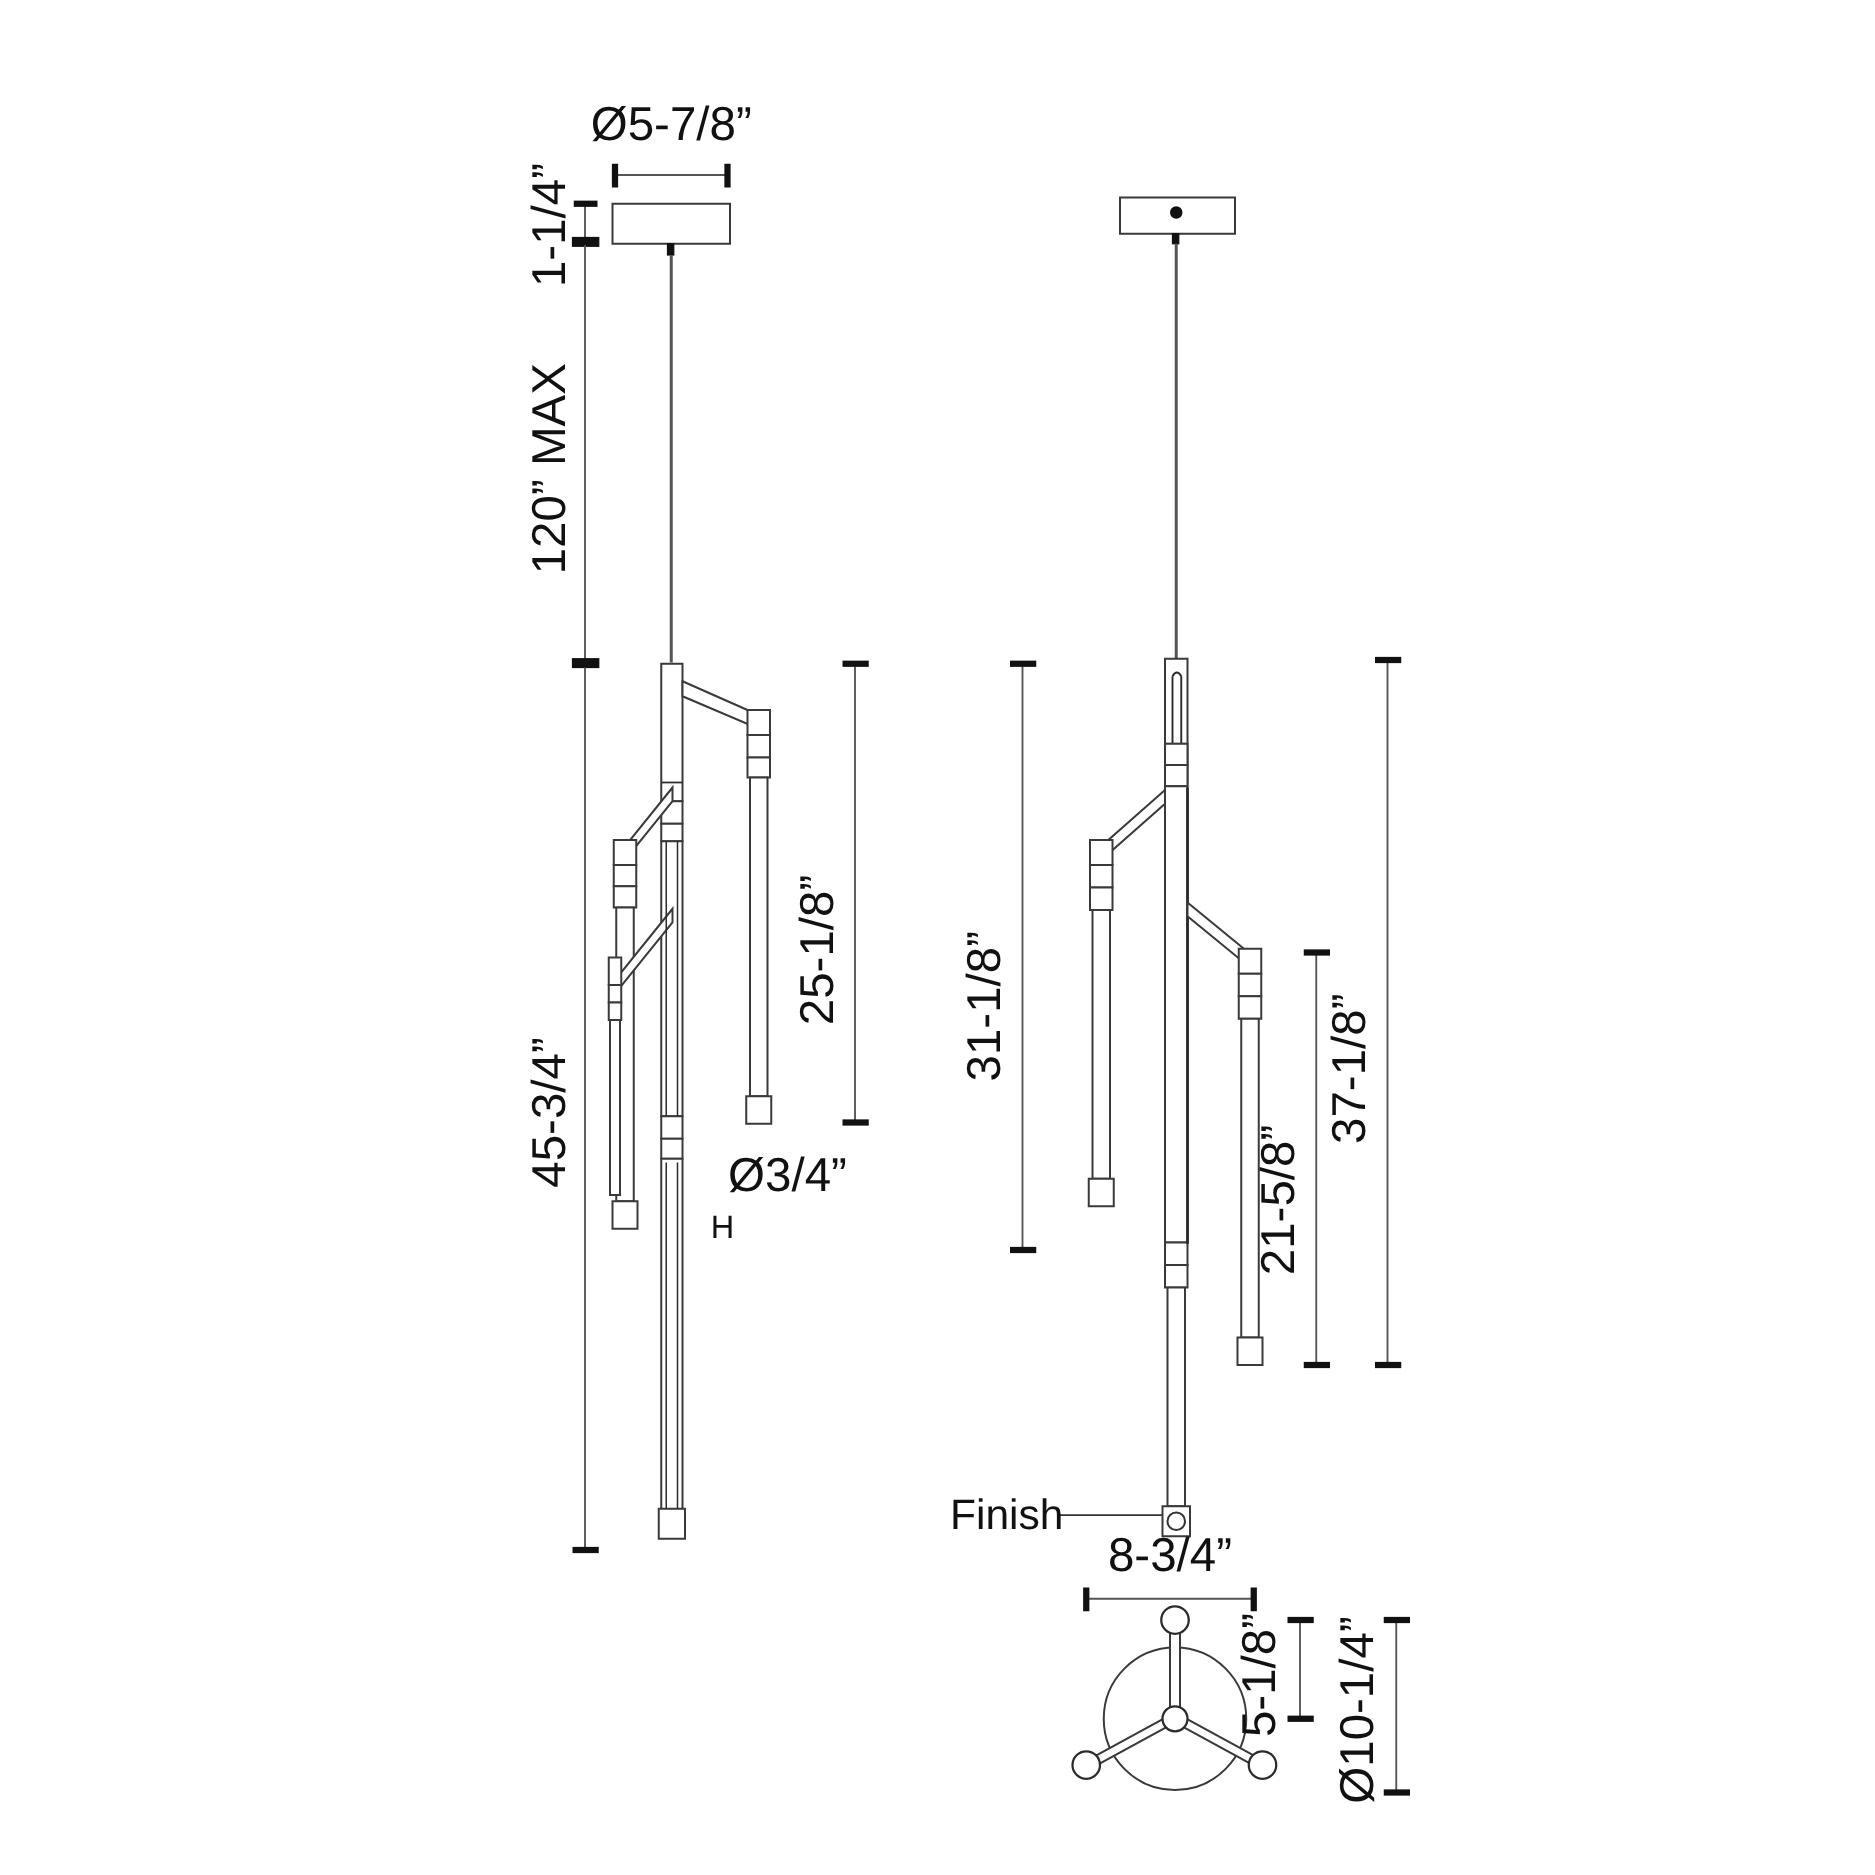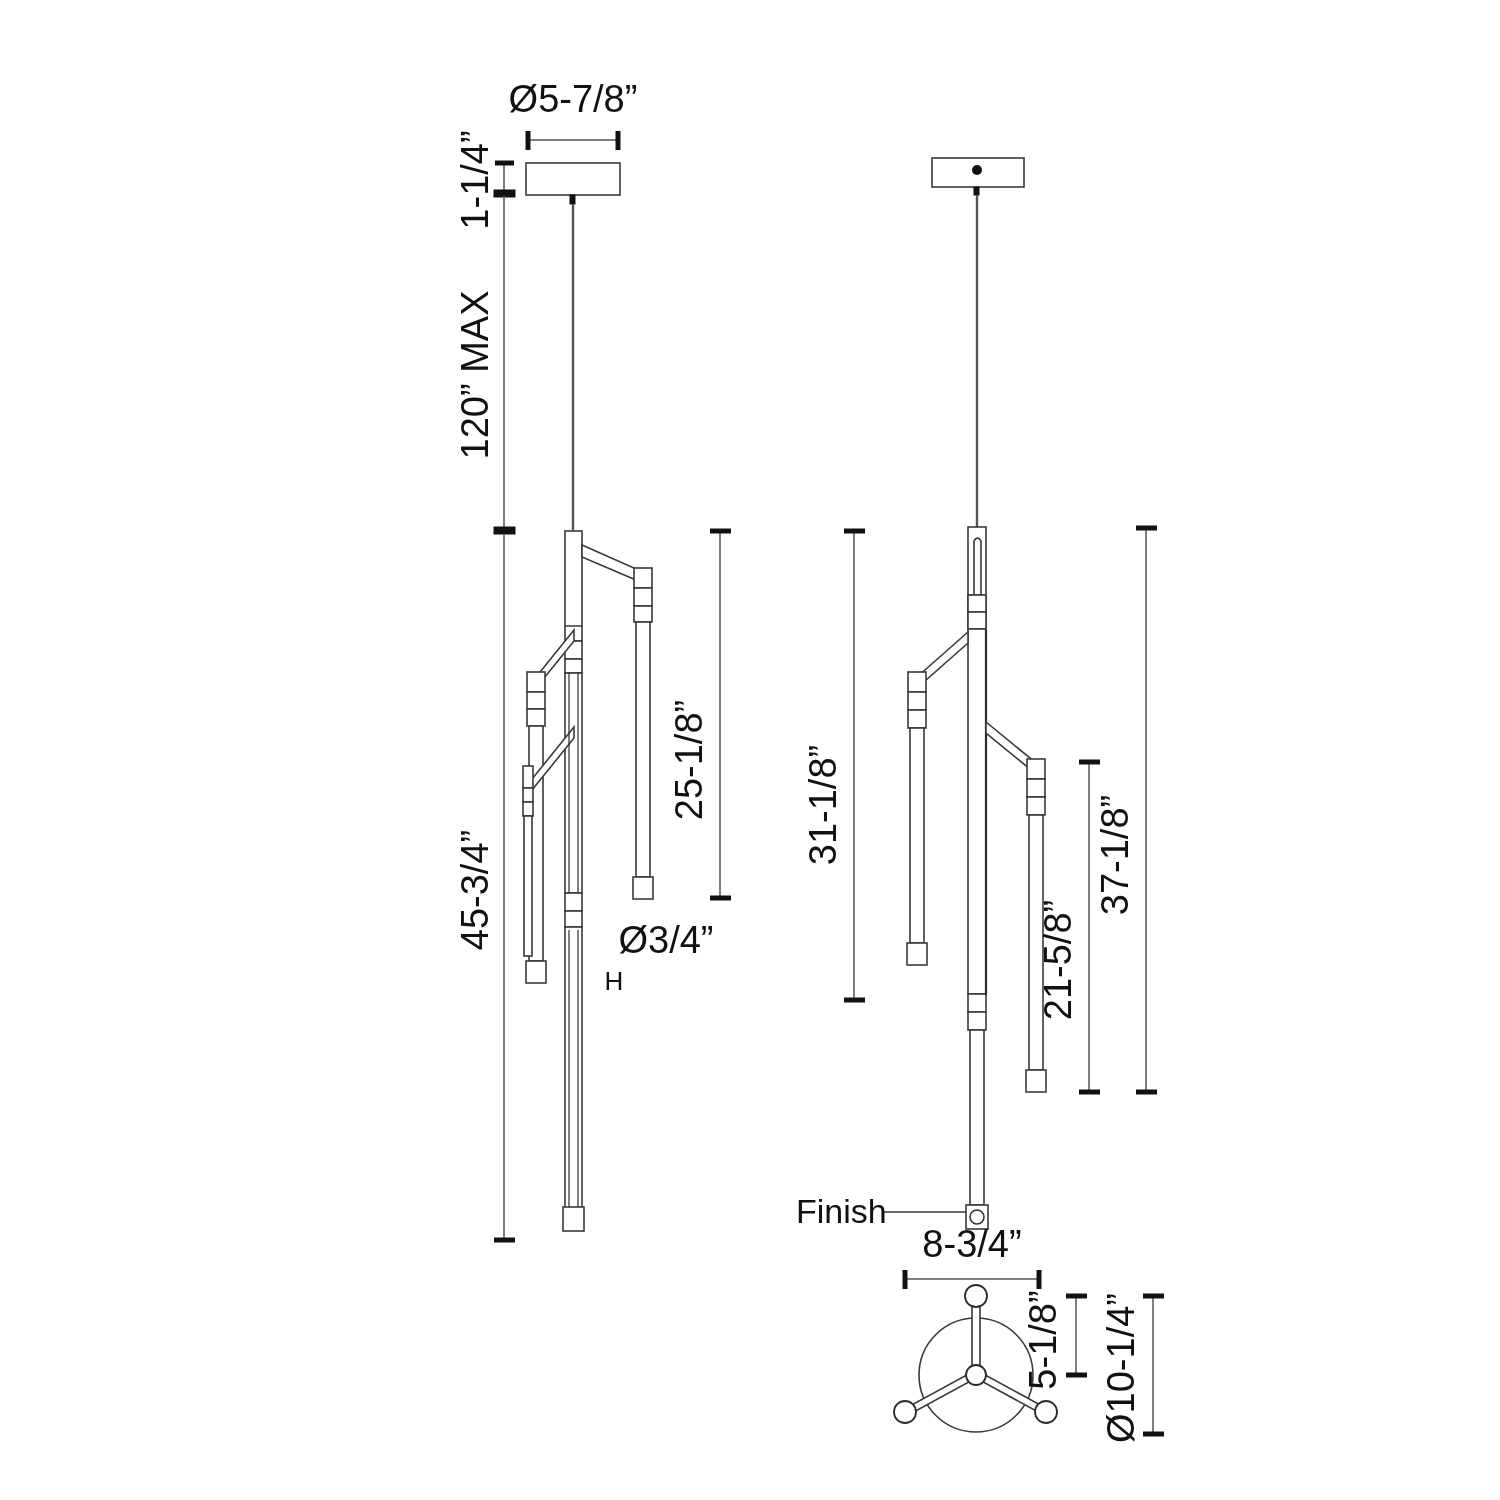--- a/index.html
+++ b/index.html
@@ -14,21 +14,20 @@
     position: relative;
     font-family: "Liberation Sans", sans-serif;
     overflow: hidden;
   }
   #drawing-root {
     position: absolute;
     left: 0;
     top: 0;
     width: 1448px;
     height: 1500px;
-    margin-left: 36px;
   }
   svg#spec-svg {
     display: block;
     width: 1500px;
     height: 1500px;
   }
   .dim-text {
     font-family: "Liberation Sans", sans-serif;
     font-size: 38px;
     fill: #111111;

